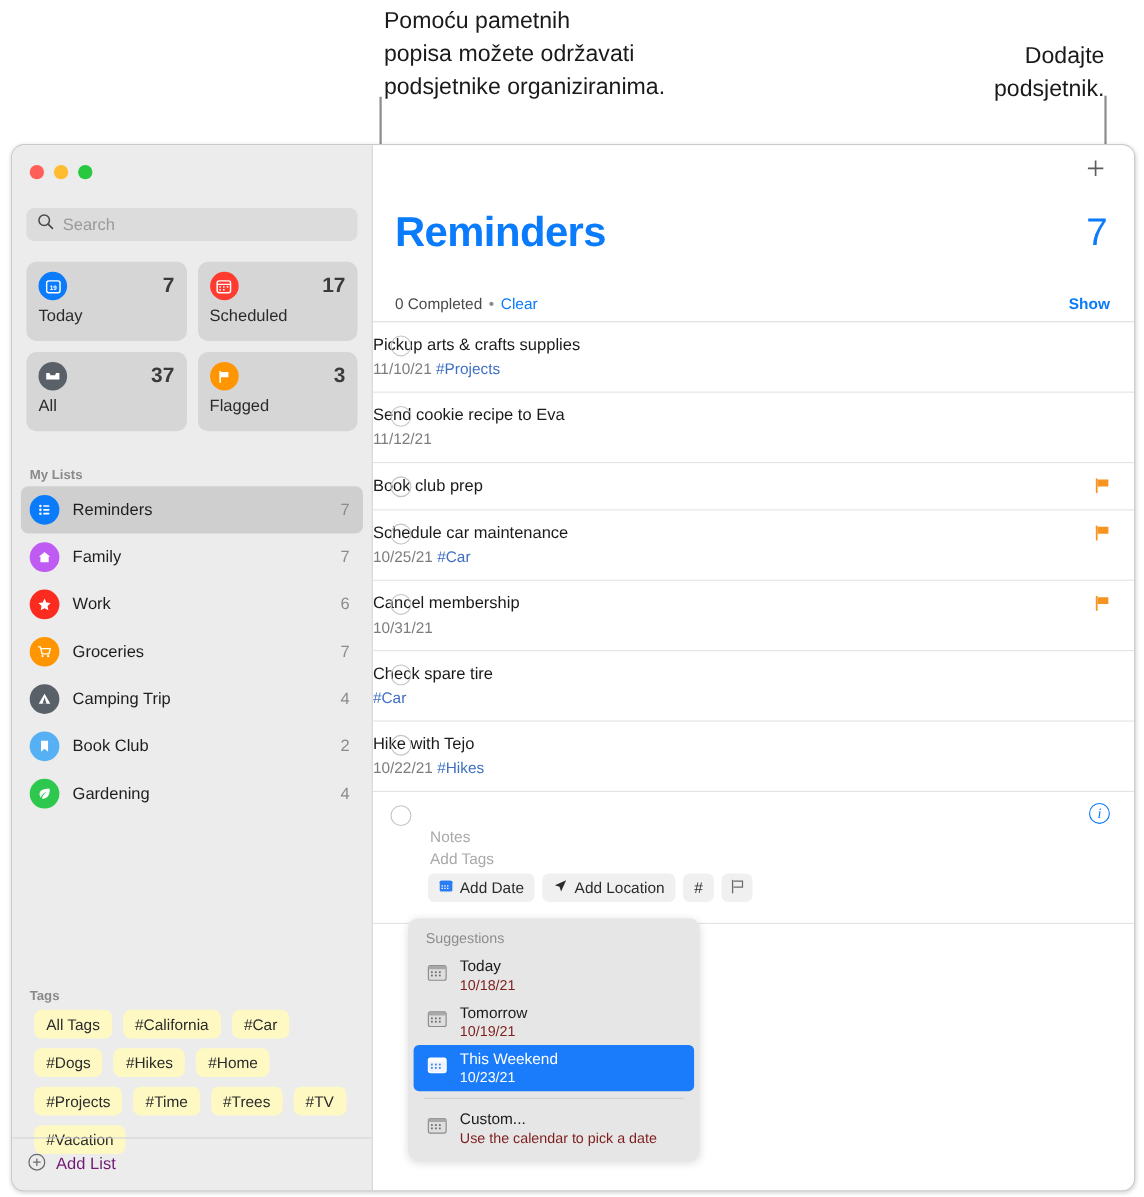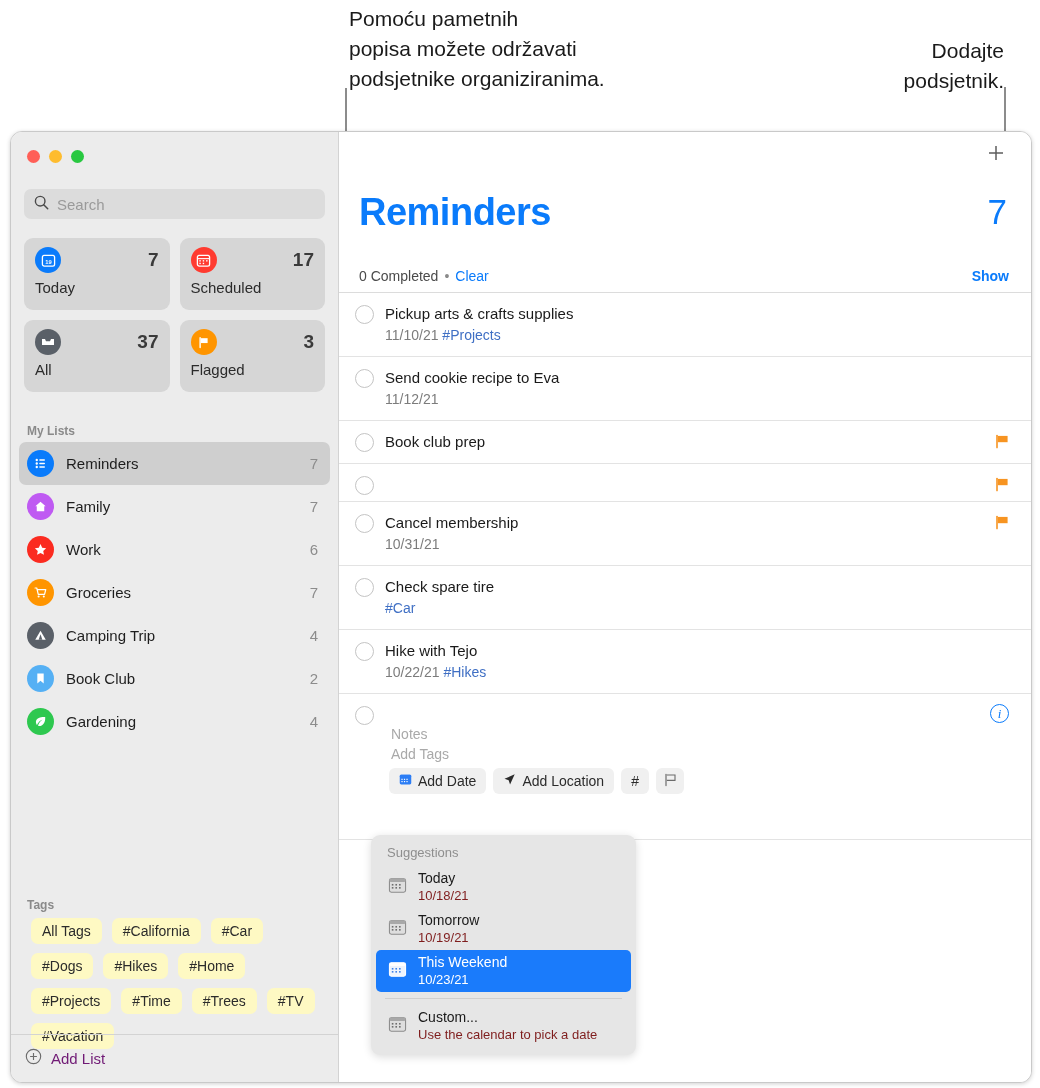--- a/index.html
+++ b/index.html
@@ -173,21 +173,21 @@
     padding: 11px 0 11px 0;
     min-height: 38px;
     box-sizing: border-box;
   }
   .rem-row:first-child { border-top: 1px solid #dcdcdc; }
   .rem-circle {
     position: absolute; left: 16px; top: 12px;
     width: 19px; height: 19px; border-radius: 50%;
     border: 1.5px solid #c4c4c4; box-sizing: border-box;
   }
-  .rem-body { margin-left: 46px; }
+  .rem-body { }
   .rem-title { font-size: 15px; color: #1a1a1a; line-height: 20px; }
   .rem-sub { font-size: 14px; color: #7c7c7c; line-height: 20px; margin-top: 1px; }
   .rem-sub .tag { color: #3f6fc4; }
   .rem-flag {
     position: absolute; right: 22px; top: 13px;
   }
 
   
   #edit-row {
     position: relative;
@@ -500,20 +500,24 @@
           <span class="rem-flag">
             <svg width="14" height="15" viewBox="0 0 14 15">
                 <path d="M2 1.5 L2 13.6" stroke="#f79421" stroke-width="1.6" stroke-linecap="round"></path>
                 <path d="M2.8 1.9 L12.6 1.9 L12.6 8.2 L2.8 8.2 Z" fill="#f79421"></path>
               </svg>
           </span>
         </div>
 
         <div class="rem-row">
           <span class="rem-circle"></span>
+          <div class="rem-body">
+            <div class="rem-title">Schedule car maintenance</div>
+            <div class="rem-sub"><span>10/25/21</span> <span class="tag">#Car</span></div>
+          </div>
           <span class="rem-flag">
             <svg width="14" height="15" viewBox="0 0 14 15">
                 <path d="M2 1.5 L2 13.6" stroke="#f79421" stroke-width="1.6" stroke-linecap="round"></path>
                 <path d="M2.8 1.9 L12.6 1.9 L12.6 8.2 L2.8 8.2 Z" fill="#f79421"></path>
               </svg>
           </span>
         </div>
 
         <div class="rem-row">
           <span class="rem-circle"></span>

